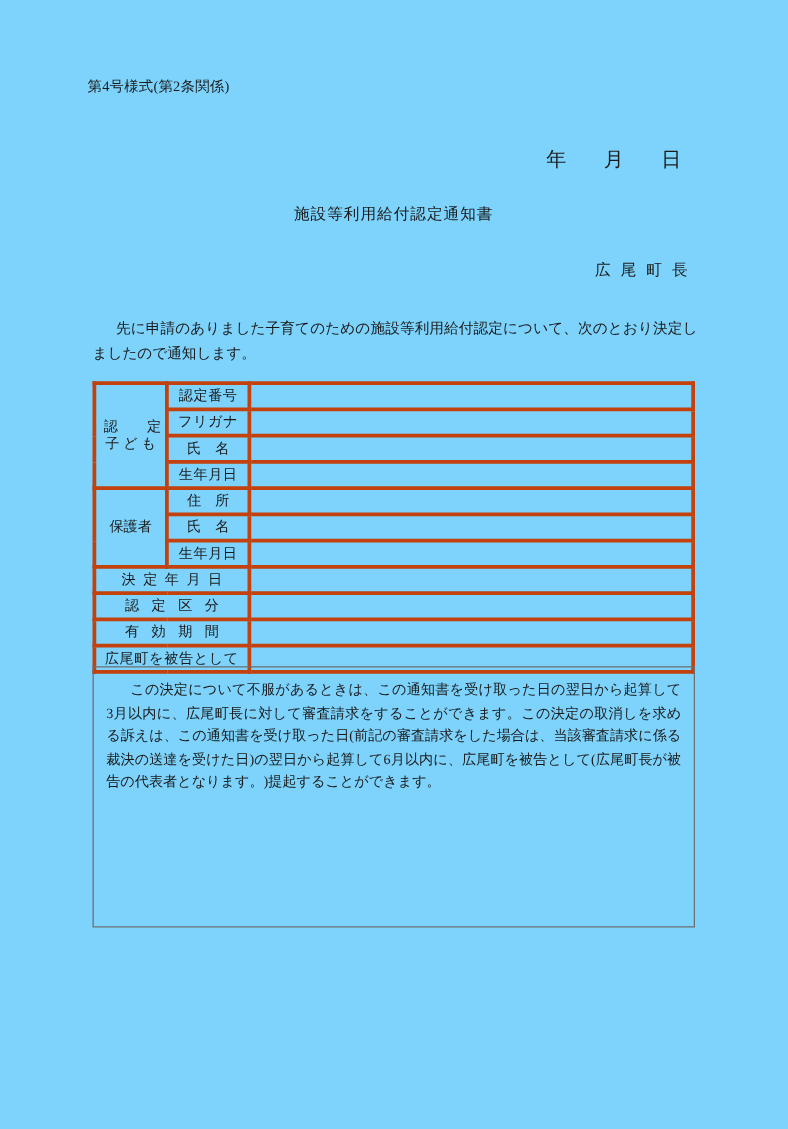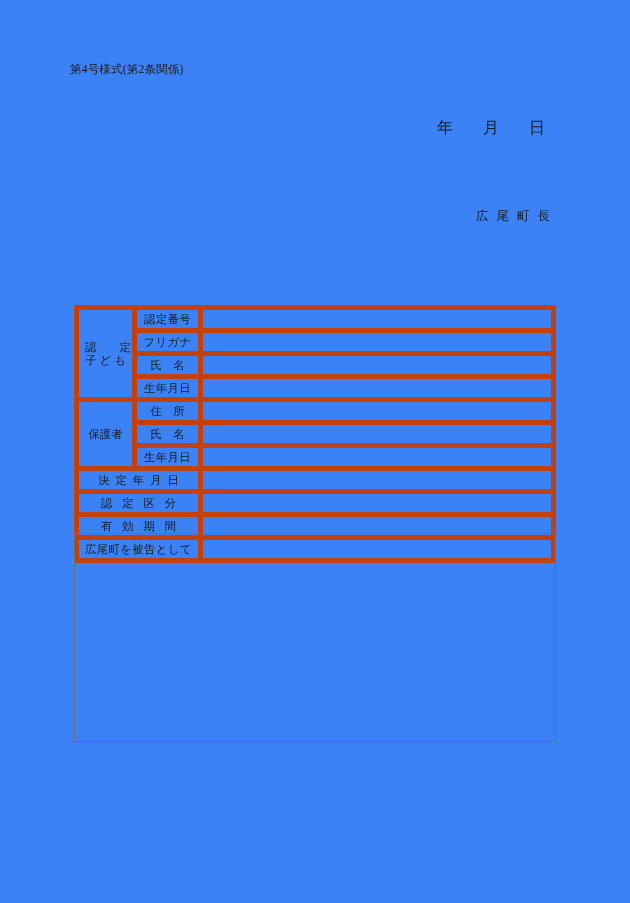--- a/index.html
+++ b/index.html
@@ -11,21 +11,21 @@
     width: 630px;
     height: 903px;
     position: relative;
     font-family: "Liberation Serif", "DejaVu Serif", serif;
     color: #1a1a1a;
     overflow: hidden;
   }
   .page {
     position: absolute;
     inset: 0;
-    background: #3b82f6;
+    background: #7dd3fc;
   }
 
   
   .form-no {
     position: absolute;
     left: 70px;
     top: 62px;
     font-size: 11.5px;
     letter-spacing: 0.2px;
     white-space: nowrap;
@@ -71,21 +71,21 @@
   .form-table {
     position: absolute;
     left: 74px;
     top: 305px;
     width: 482px;
     border-collapse: collapse;
     table-layout: fixed;
     font-size: 11.3px;
   }
   .form-table td {
-    border: 5px solid #c2410c;
+    border: 3px solid #c2410c;
     padding: 0;
     height: 18px;
     vertical-align: middle;
   }
   .c1 { width: 58px; }
   .c2 { width: 66px; }
   .lbl {
     text-align: center;
     white-space: nowrap;
     line-height: 1.15;
@@ -120,23 +120,25 @@
 </style>
 </head>
 <body>
 
 <div class="page">
 
   <div class="form-no">第4号様式(第2条関係)</div>
 
   <div class="date-line">年　月　日</div>
 
+  <div class="doc-title">施設等利用給付認定通知書</div>
 
   <div class="issuer">広尾町長</div>
 
+  <div class="intro">先に申請のありました子育てのための施設等利用給付認定について、次のとおり決定しましたので通知します。</div>
 
   <table class="form-table">
     <colgroup>
       <col class="c1">
         <col class="c2">
         <col>
     </colgroup>
     <tbody>
       <tr>
         <td class="c1 lbl two-line" rowspan="4">
@@ -186,15 +188,16 @@
         <td class="val"></td>
       </tr>
       <tr>
         <td class="lbl lbl-tight" colspan="2">広尾町を被告として</td>
         <td class="val"></td>
       </tr>
     </tbody>
   </table>
 
   <div class="notice-box">
+    <p class="notice-p">この決定について不服があるときは、この通知書を受け取った日の翌日から起算して3月以内に、広尾町長に対して審査請求をすることができます。この決定の取消しを求める訴えは、この通知書を受け取った日(前記の審査請求をした場合は、当該審査請求に係る裁決の送達を受けた日)の翌日から起算して6月以内に、広尾町を被告として(広尾町長が被告の代表者となります。)提起することができます。</p>
   </div>
 
 </div>
 
 </body></html>

